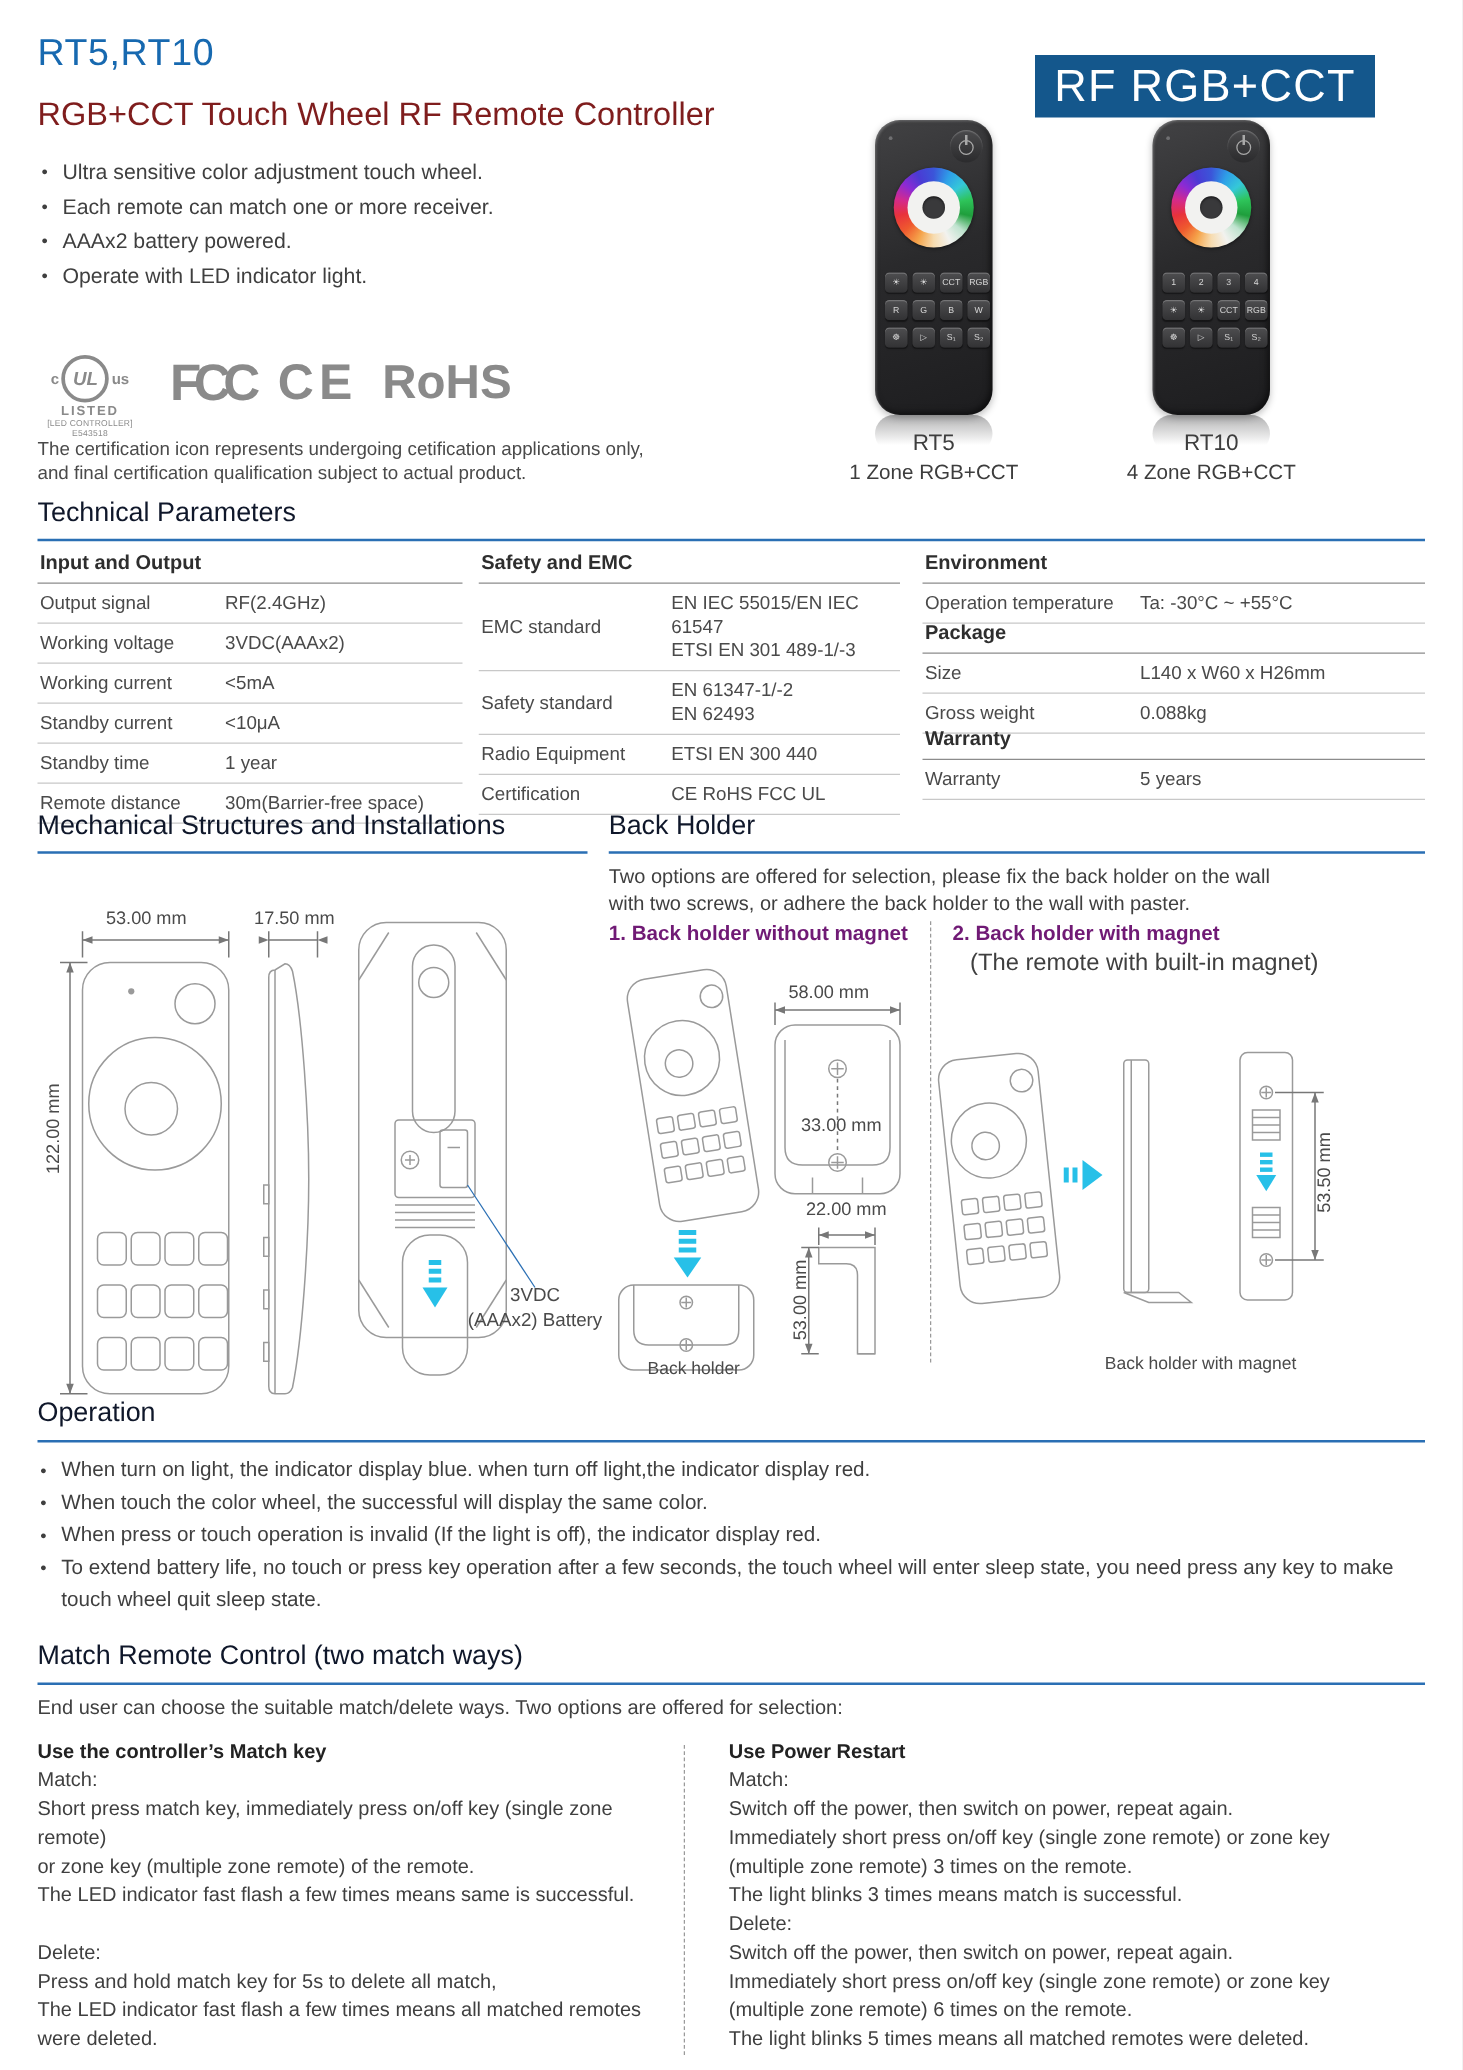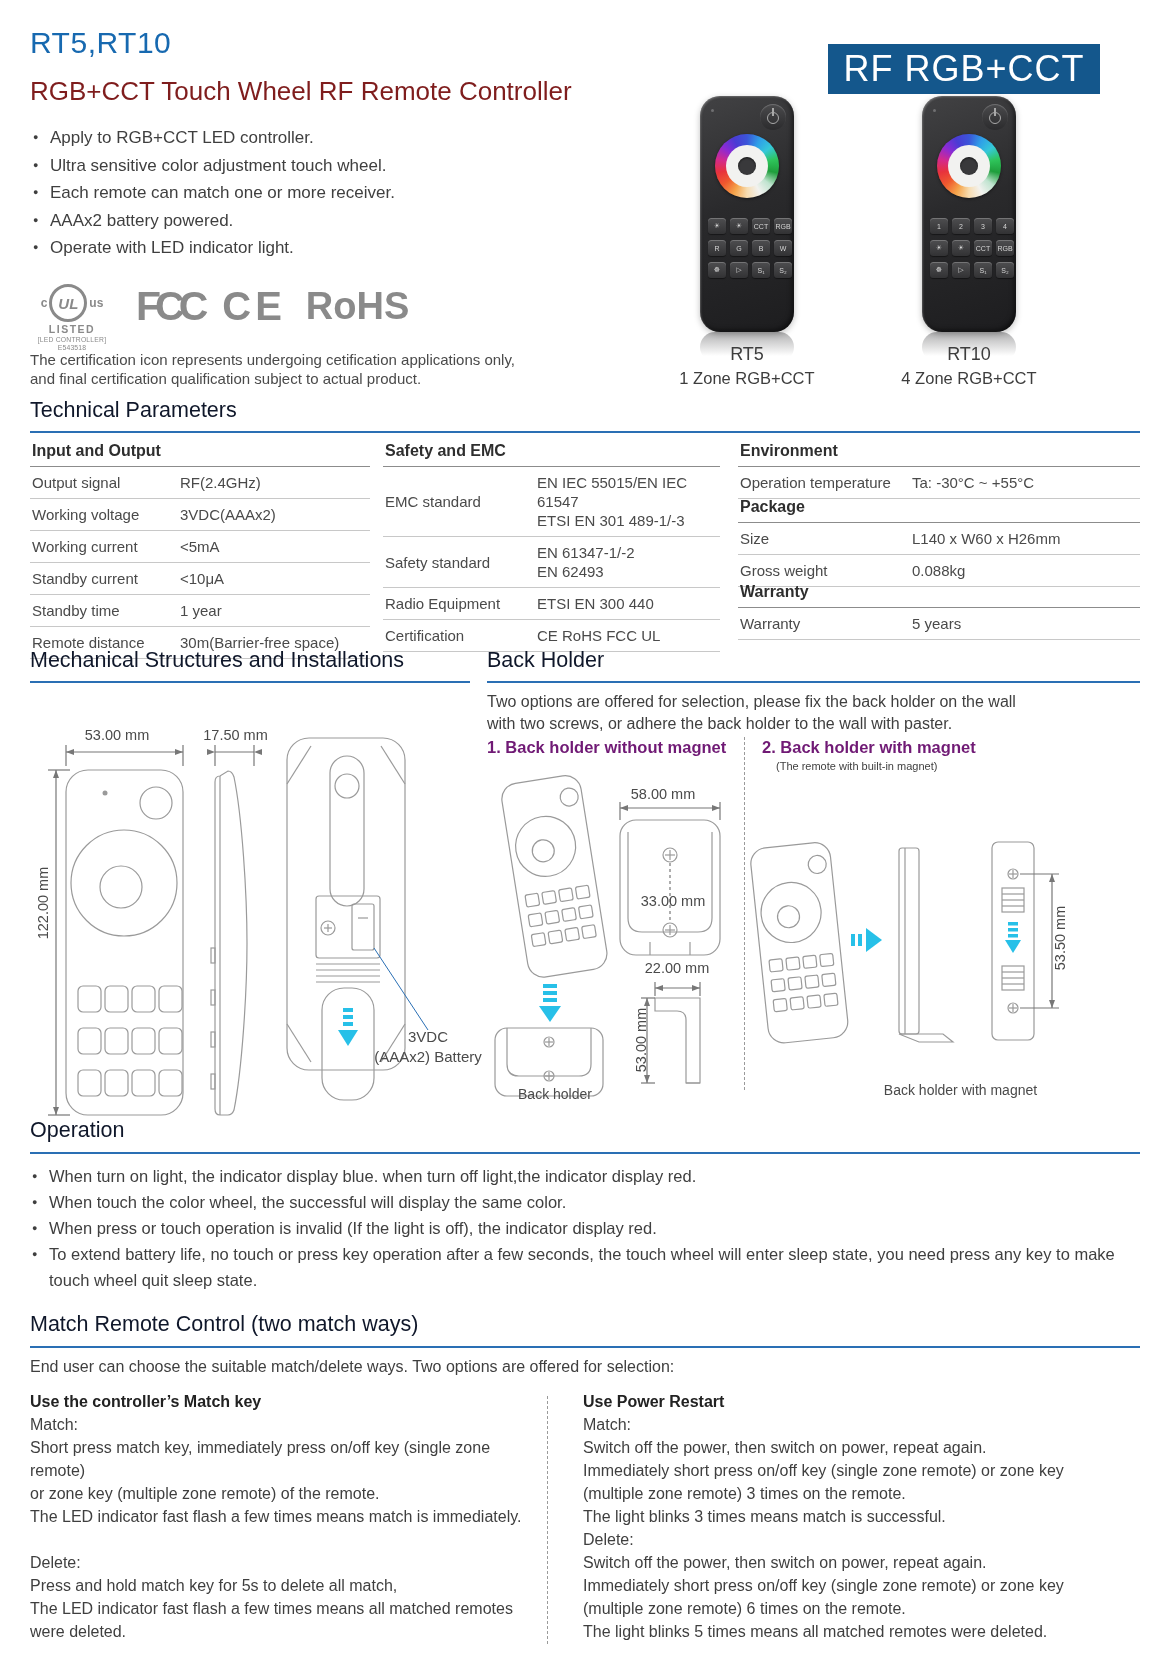--- a/index.html
+++ b/index.html
@@ -62,39 +62,38 @@
   .prow{display:flex;align-items:center;border-bottom:1px solid #c8c8c8;padding:6px 2px;}
   .pl{flex:none;}
   .pv{flex:1;white-space:pre-line;line-height:19px;}
   .w1 .pl{width:148px;} .w2 .pl{width:152px;} .w3 .pl{width:172px;}
   
   .dimlabel{position:absolute;font-size:14.5px;color:#4a4a4a;}
   .rot{transform:rotate(-90deg);}
   .cap{position:absolute;font-size:14px;color:#4a4a4a;}
   .dashv{position:absolute;width:0;border-left:1.5px dashed #9a9a9a;}
   .optitle{position:absolute;font-size:16.5px;font-weight:700;color:#701a75;}
-  .optsub{position:absolute;font-size:11px;color:#3f3f3f;}
+  .optsub{position:absolute;font-size:19px;color:#3f3f3f;}
   .introline{position:absolute;font-size:16px;line-height:21.5px;color:#3f3f3f;}
   
   .mcol{position:absolute;font-size:16px;line-height:23px;color:#3f3f3f;}
   .mhead{font-weight:700;color:#222;}
   .spacer{height:23px;}
   svg{overflow:visible;}
 </style>
 </head>
 <body>
 
 <div class="page">
 
   <div class="model">RT5,RT10</div>
   <div class="badge">RF RGB+CCT</div>
   <div class="subtitle">RGB+CCT Touch Wheel RF Remote Controller</div>
 
   <ul class="blist feat" style="left:33px;top:124px;">
-    <li>Apply to RGB+CCT LED controller.</li>
     <li>Ultra sensitive color adjustment touch wheel.</li>
     <li>Each remote can match one or more receiver.</li>
     <li>AAAx2 battery powered.</li>
     <li>Operate with LED indicator light.</li>
   </ul>
 
   <div class="certs">
     <div class="ulmark">
       <div class="ulrow">
         <span class="ulside">c</span>
@@ -512,21 +511,21 @@
   <div class="h1" style="left:30px;top:1312px;">Match Remote Control (two match ways)</div>
   <div class="bhr" style="left:30px;top:1346px;width:1110px;"></div>
   <div class="introline" style="left:30px;top:1356px;">End user can choose the suitable match/delete ways. Two options are offered for selection:</div>
   <div class="dashv" style="left:547px;top:1396px;height:248px;"></div>
 
   <div class="mcol" style="left:30px;top:1390px;width:505px;">
     <div class="mhead">Use the controller’s Match key</div>
     <div>Match:</div>
     <div>Short press match key, immediately press on/off key (single zone remote)</div>
     <div>or zone key (multiple zone remote) of the remote.</div>
-    <div>The LED indicator fast flash a few times means match is immediately.</div>
+    <div>The LED indicator fast flash a few times means same is successful.</div>
     <div class="spacer"></div>
     <div>Delete:</div>
     <div>Press and hold match key for 5s to delete all match,</div>
     <div>The LED indicator fast flash a few times means all matched remotes</div>
     <div>were deleted.</div>
   </div>
 
   <div class="mcol" style="left:583px;top:1390px;width:560px;">
     <div class="mhead">Use Power Restart</div>
     <div>Match:</div>

